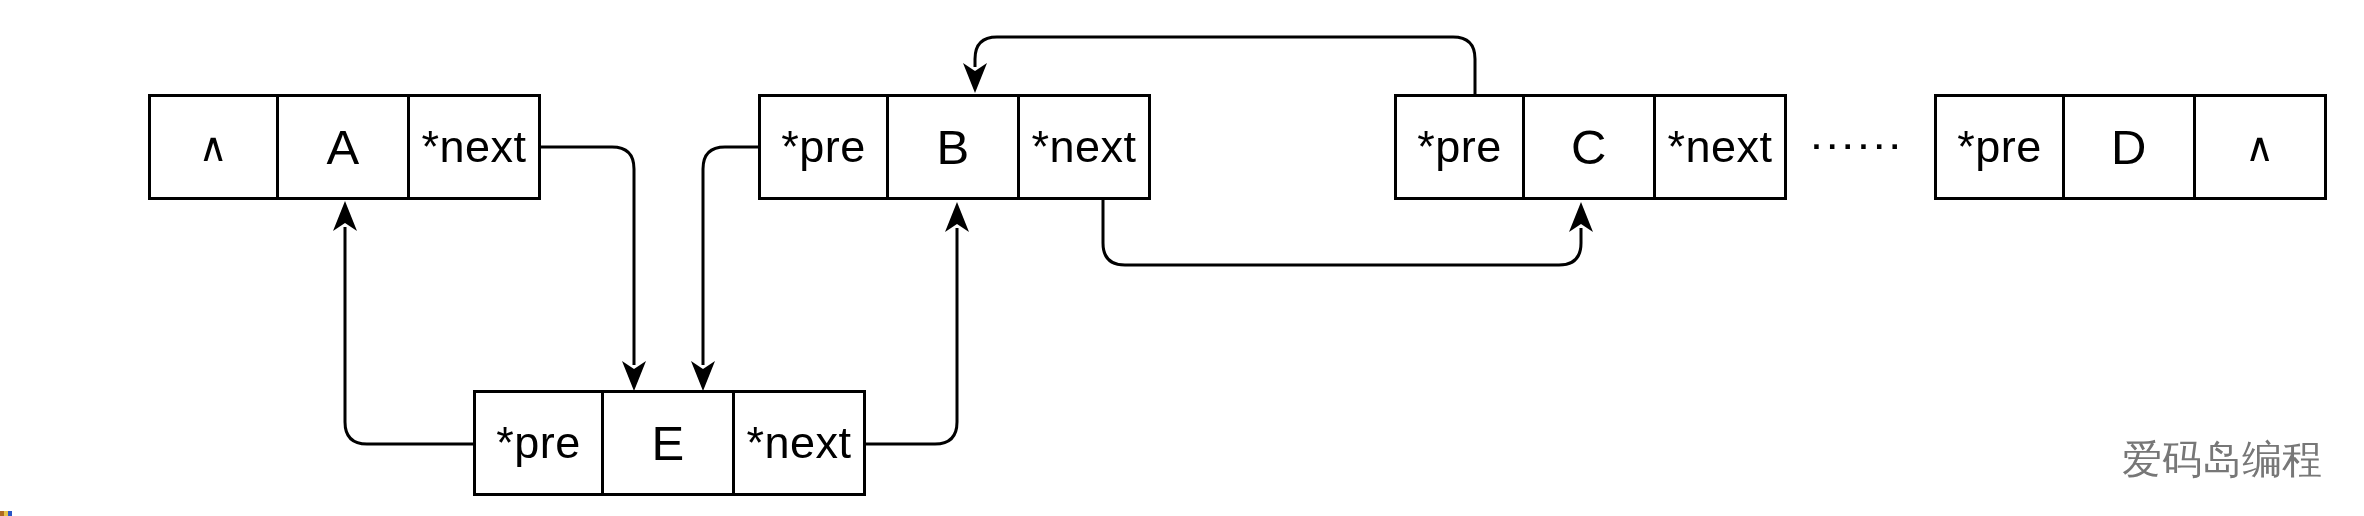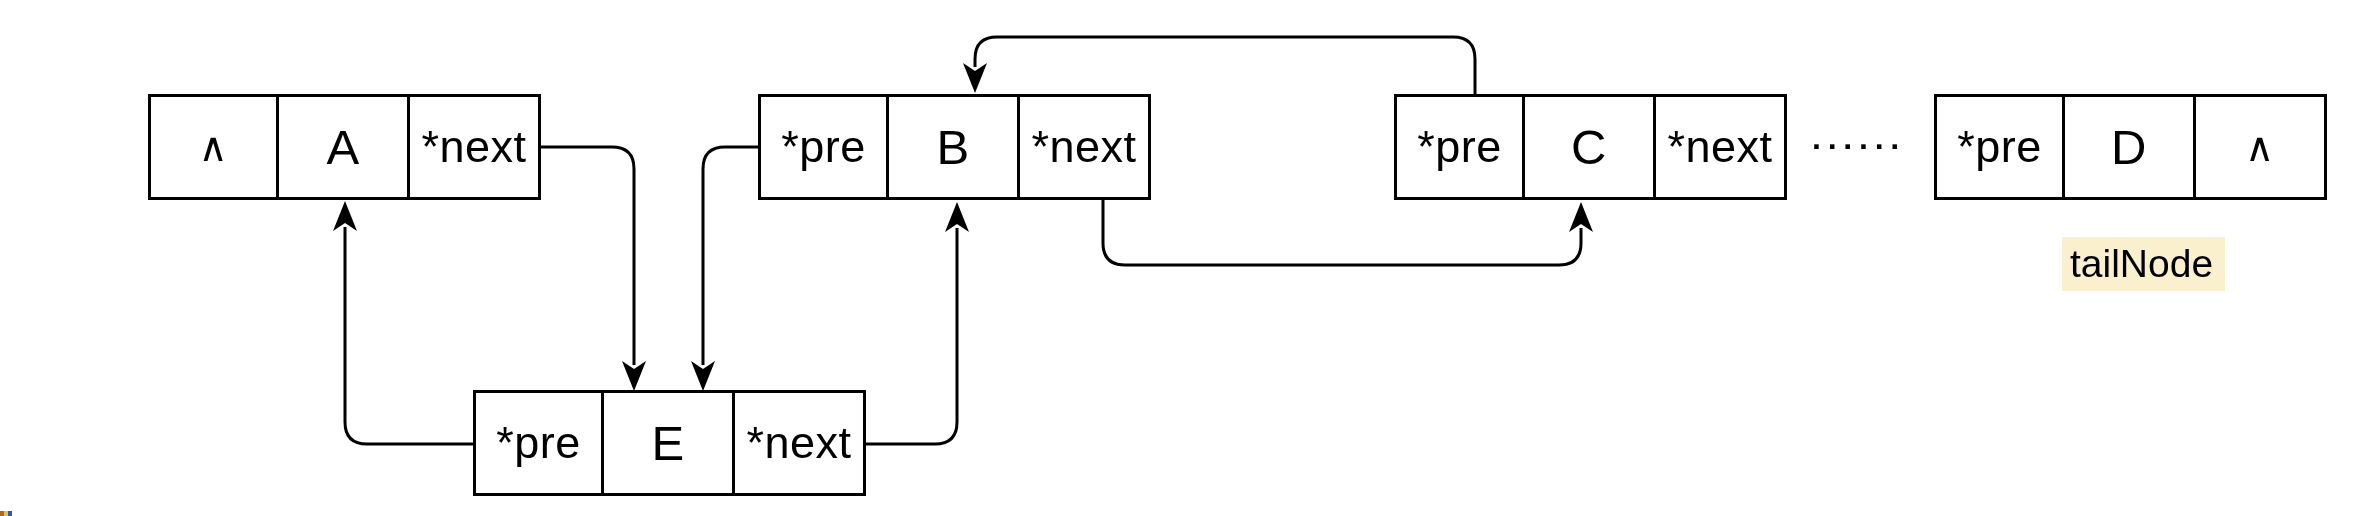--- a/index.html
+++ b/index.html
@@ -105,22 +105,22 @@
     <div class="cell data">D</div>
     <div class="cell null">∧</div>
   </div>
 
   <div class="node node-e">
     <div class="cell">*pre</div>
     <div class="cell data">E</div>
     <div class="cell">*next</div>
   </div>
 
-  <div class="hl-label label-tail">tailNode</div>
 
+  <div class="watermark">爱码岛编程</div>
 
   <div class="corner-artifact">
     <span class="c1"></span>
       <span class="c2"></span>
       <span class="c3"></span>
   </div>
 
 </div>
 
 </body></html>

